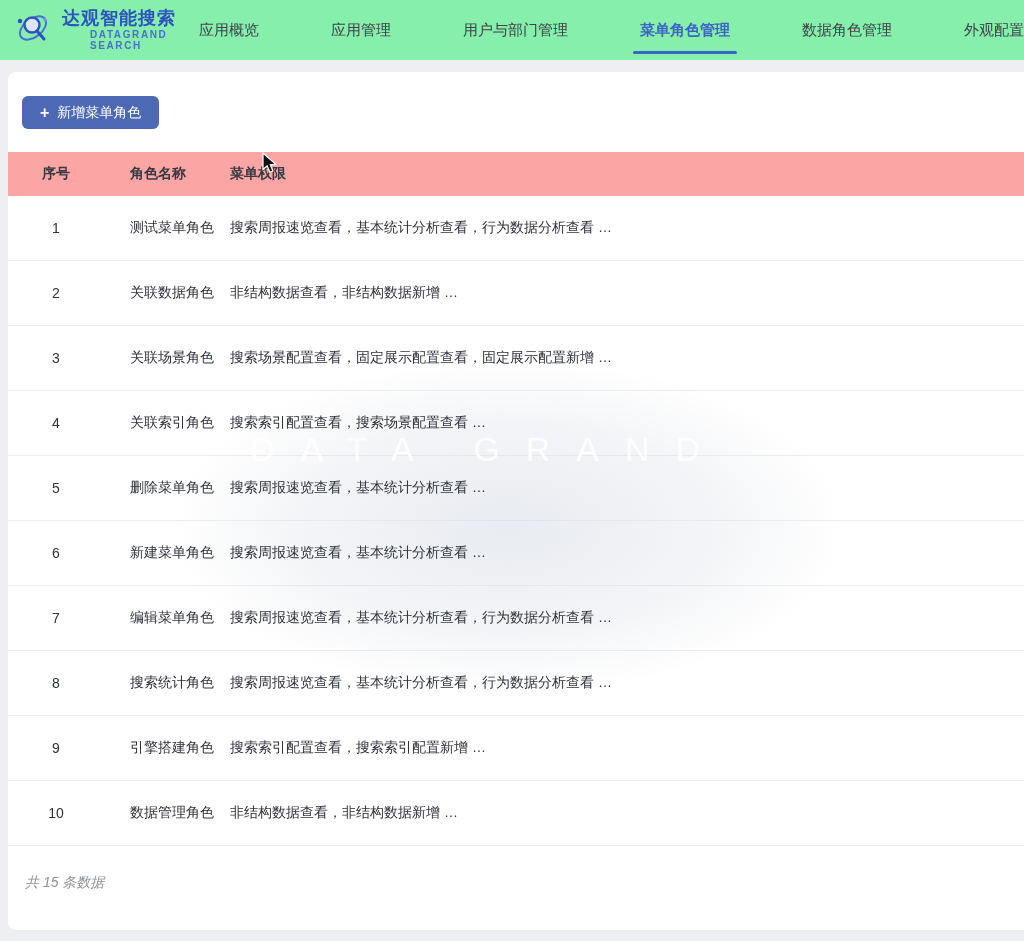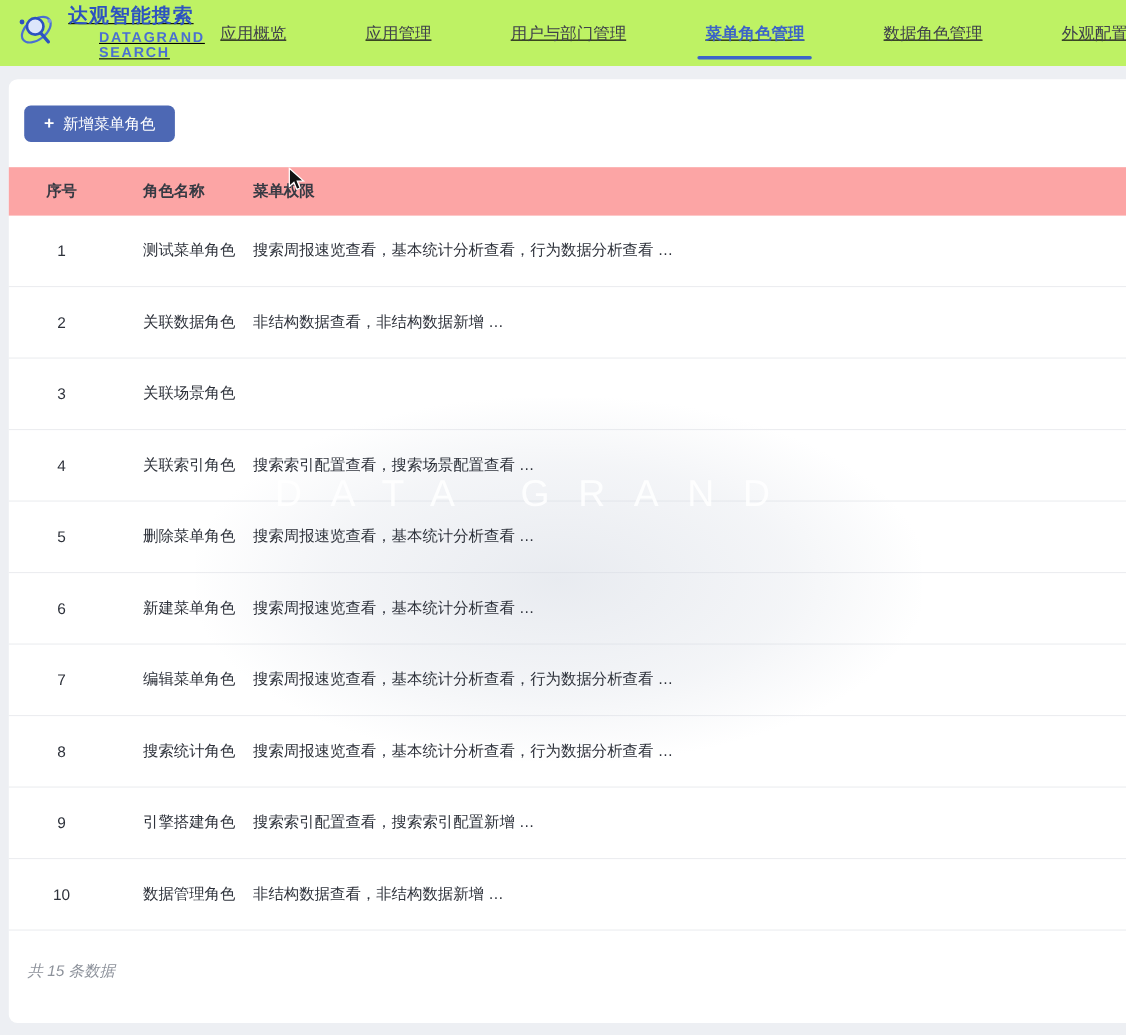--- a/index.html
+++ b/index.html
@@ -5,29 +5,28 @@
   * { margin: 0; padding: 0; box-sizing: border-box; }
   html, body { width: 1024px; height: 941px; overflow: hidden; }
   body {
     font-family: "Liberation Sans", "DejaVu Sans", sans-serif;
     background: #edeff3;
     position: relative;
   }
 
   
   .topbar {
-    height: 60px; background: #bef264;
+    height: 60px; background: #86efac;
     display: flex; align-items: center;
     padding-left: 14px;
-    text-decoration: underline;
   }
   .brand { display: flex; align-items: center; gap: 8px; width: 230px; }
   .brand-text { display: flex; flex-direction: column; line-height: 1.05; }
   .brand-cn { color: #2d53c0; font-size: 18px; font-weight: 700; letter-spacing: 1px; }
-  .brand-en { color: #4a6fd2; font-size: 13px; font-weight: 700; letter-spacing: 1.6px; margin-top: 3px; padding-left: 28px; }
+  .brand-en { color: #4a6fd2; font-size: 10px; font-weight: 700; letter-spacing: 1.6px; margin-top: 3px; padding-left: 28px; }
   .nav { display: flex; gap: 72px; margin-left: 14px; height: 60px; }
   .nav-item {
     position: relative; display: flex; align-items: center;
     font-size: 15px; color: #3f414a; cursor: pointer; white-space: nowrap;
   }
   .nav-item.active { color: #3b63c8; font-weight: 600; }
   .nav-item.active .tab-underline {
     position: absolute; left: -7px; right: -7px; bottom: 6px;
     height: 3px; background: #3b63c8; border-radius: 2px;
   }
@@ -159,20 +158,21 @@
       <div class="col-perm cell">搜索周报速览查看，基本统计分析查看，行为数据分析查看 …</div>
     </div>
     <div class="trow">
       <div class="col-index cell">2</div>
       <div class="col-name cell">关联数据角色</div>
       <div class="col-perm cell">非结构数据查看，非结构数据新增 …</div>
     </div>
     <div class="trow">
       <div class="col-index cell">3</div>
       <div class="col-name cell">关联场景角色</div>
+      <div class="col-perm cell">搜索场景配置查看，固定展示配置查看，固定展示配置新增 …</div>
     </div>
     <div class="trow">
       <div class="col-index cell">4</div>
       <div class="col-name cell">关联索引角色</div>
       <div class="col-perm cell">搜索索引配置查看，搜索场景配置查看 …</div>
     </div>
     <div class="trow">
       <div class="col-index cell">5</div>
       <div class="col-name cell">删除菜单角色</div>
       <div class="col-perm cell">搜索周报速览查看，基本统计分析查看 …</div>

